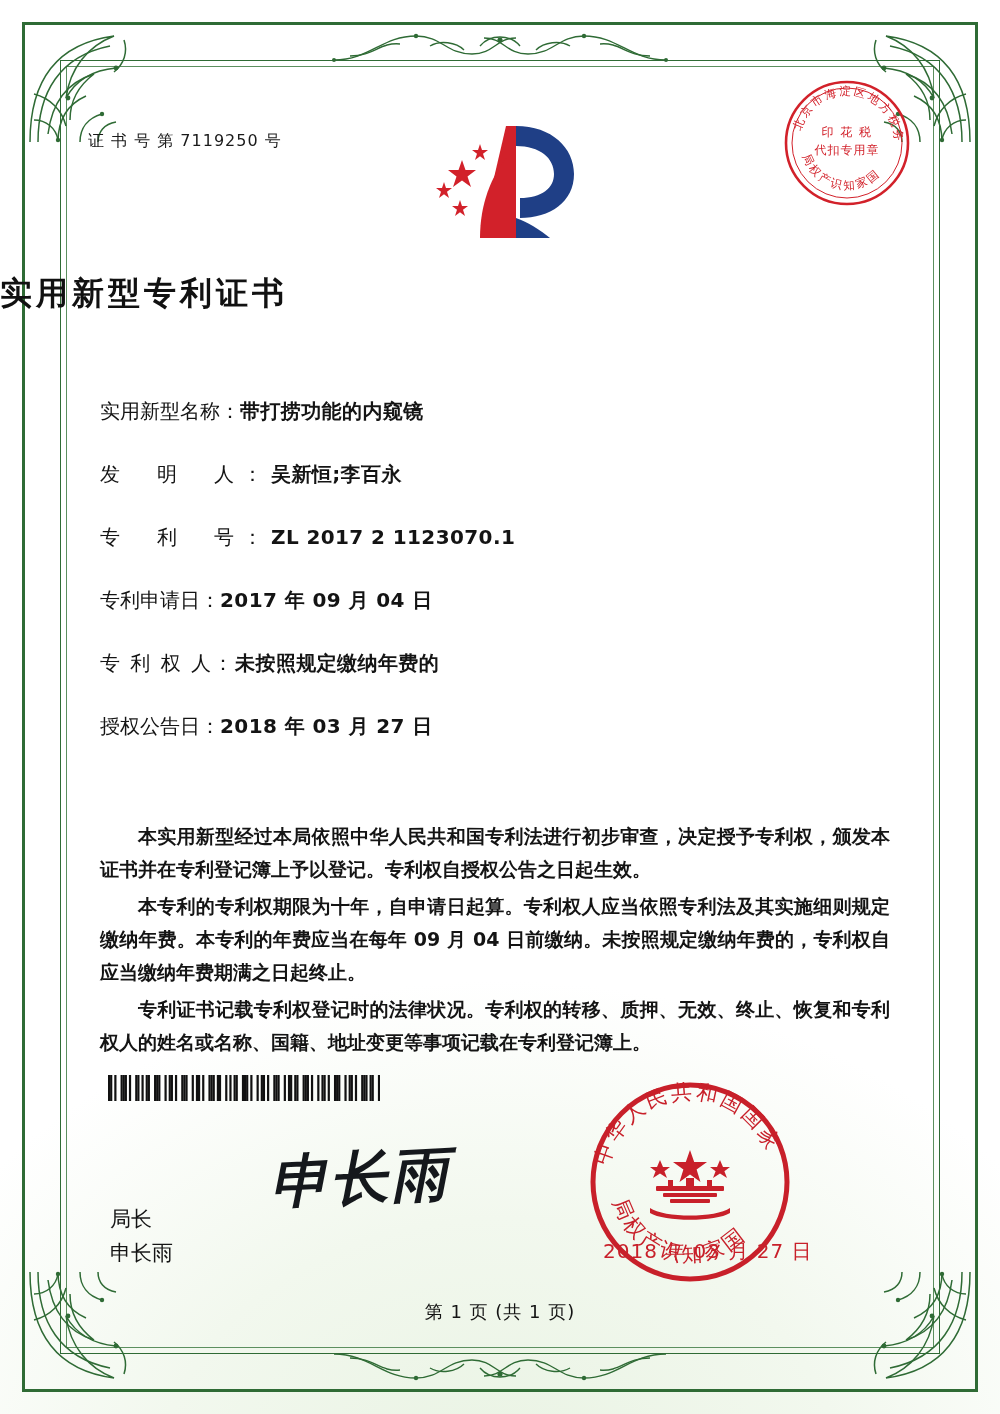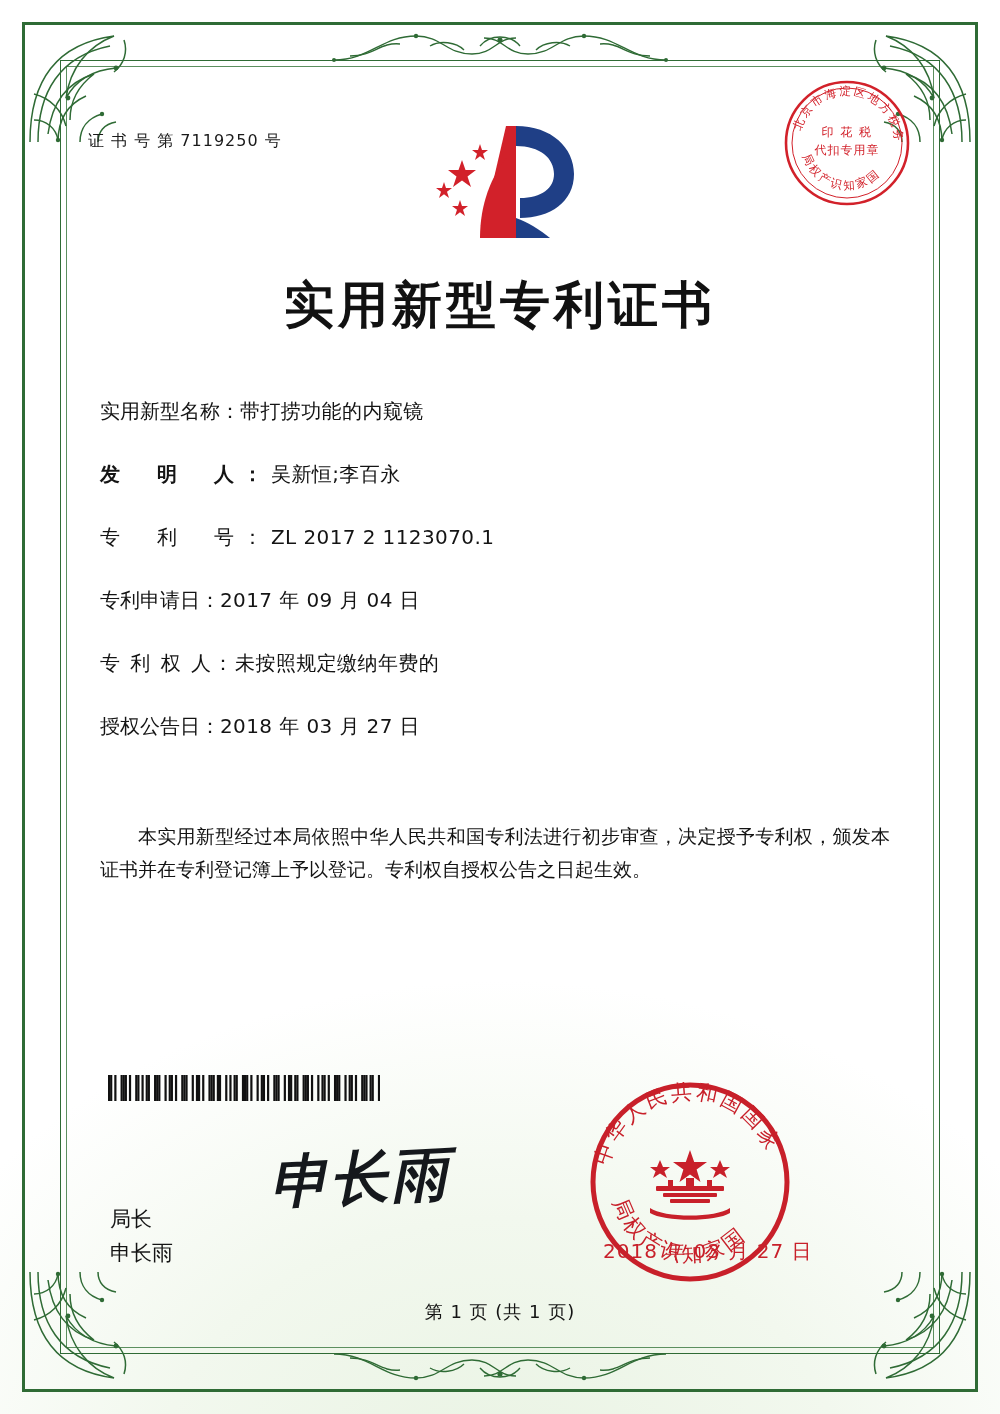--- a/index.html
+++ b/index.html
@@ -68,59 +68,60 @@
   }
   .seal-tax {
     position: absolute;
     right: 88px; top: 78px;
     width: 130px; height: 130px;
   }
 
   .title {
     position: absolute;
     left: 0; right: 0; top: 272px;
-    text-align: center;
+    text-align: left;
     font-family: "DejaVu Serif", "Liberation Serif", serif;
     font-weight: bold;
-    font-size: 50px;
+    font-size: 32px;
     letter-spacing: 4px;
     color: #111;
   }
 
   
   .fields {
     position: absolute;
     left: 100px; top: 398px; right: 100px;
     font-size: 20px;
     color: #141414;
   }
   .frow {
     display: flex;
     align-items: baseline;
     margin-bottom: 36px;
     white-space: nowrap;
   }
   .flabel { letter-spacing: 0px; }
-  .fvalue { letter-spacing: 0.4px; }
-
-  .sp2 { letter-spacing: 8.5px; font-weight: bold; }
+  .fvalue { letter-spacing: 0.4px; font-weight: bold; }
+
+  .sp2 { letter-spacing: 8.5px; }
   .sp3 { letter-spacing: 8.5px; }
 
   
   .paras {
     position: absolute;
     left: 100px; right: 98px; top: 820px;
     font-size: 19px;
     line-height: 33px;
     color: #141414;
     text-align: justify;
   }
   .paras p {
     margin: 0 12px 4px 0;
     text-indent: 38px;
+    font-weight: bold;
   }
 
   
   .barcode {
     position: absolute;
     left: 108px; top: 1075px;
     width: 272px; height: 26px;
   }
 
   
@@ -363,20 +364,22 @@
       <span class="fvalue">未按照规定缴纳年费的</span>
     </div>
     <div class="frow">
       <span class="flabel">授权公告日：</span>
       <span class="fvalue">2018 年 03 月 27 日</span>
     </div>
   </div>
 
   <div class="paras">
     <p>本实用新型经过本局依照中华人民共和国专利法进行初步审查，决定授予专利权，颁发本证书并在专利登记簿上予以登记。专利权自授权公告之日起生效。</p>
+    <p>本专利的专利权期限为十年，自申请日起算。专利权人应当依照专利法及其实施细则规定缴纳年费。本专利的年费应当在每年 09 月 04 日前缴纳。未按照规定缴纳年费的，专利权自应当缴纳年费期满之日起终止。</p>
+    <p>专利证书记载专利权登记时的法律状况。专利权的转移、质押、无效、终止、恢复和专利权人的姓名或名称、国籍、地址变更等事项记载在专利登记簿上。</p>
   </div>
 
   <div class="barcode">
     <svg id="barcode-svg" width="272" height="26" viewBox="0 0 272 26" preserveAspectRatio="none">
         <rect x="0.00" y="0" width="2.20" height="26" fill="#111"></rect>
         <rect x="2.09" y="0" width="2.20" height="26" fill="#111"></rect>
         <rect x="6.28" y="0" width="2.20" height="26" fill="#111"></rect>
         <rect x="12.55" y="0" width="2.20" height="26" fill="#111"></rect>
         <rect x="14.65" y="0" width="2.20" height="26" fill="#111"></rect>
         <rect x="16.74" y="0" width="2.20" height="26" fill="#111"></rect>

